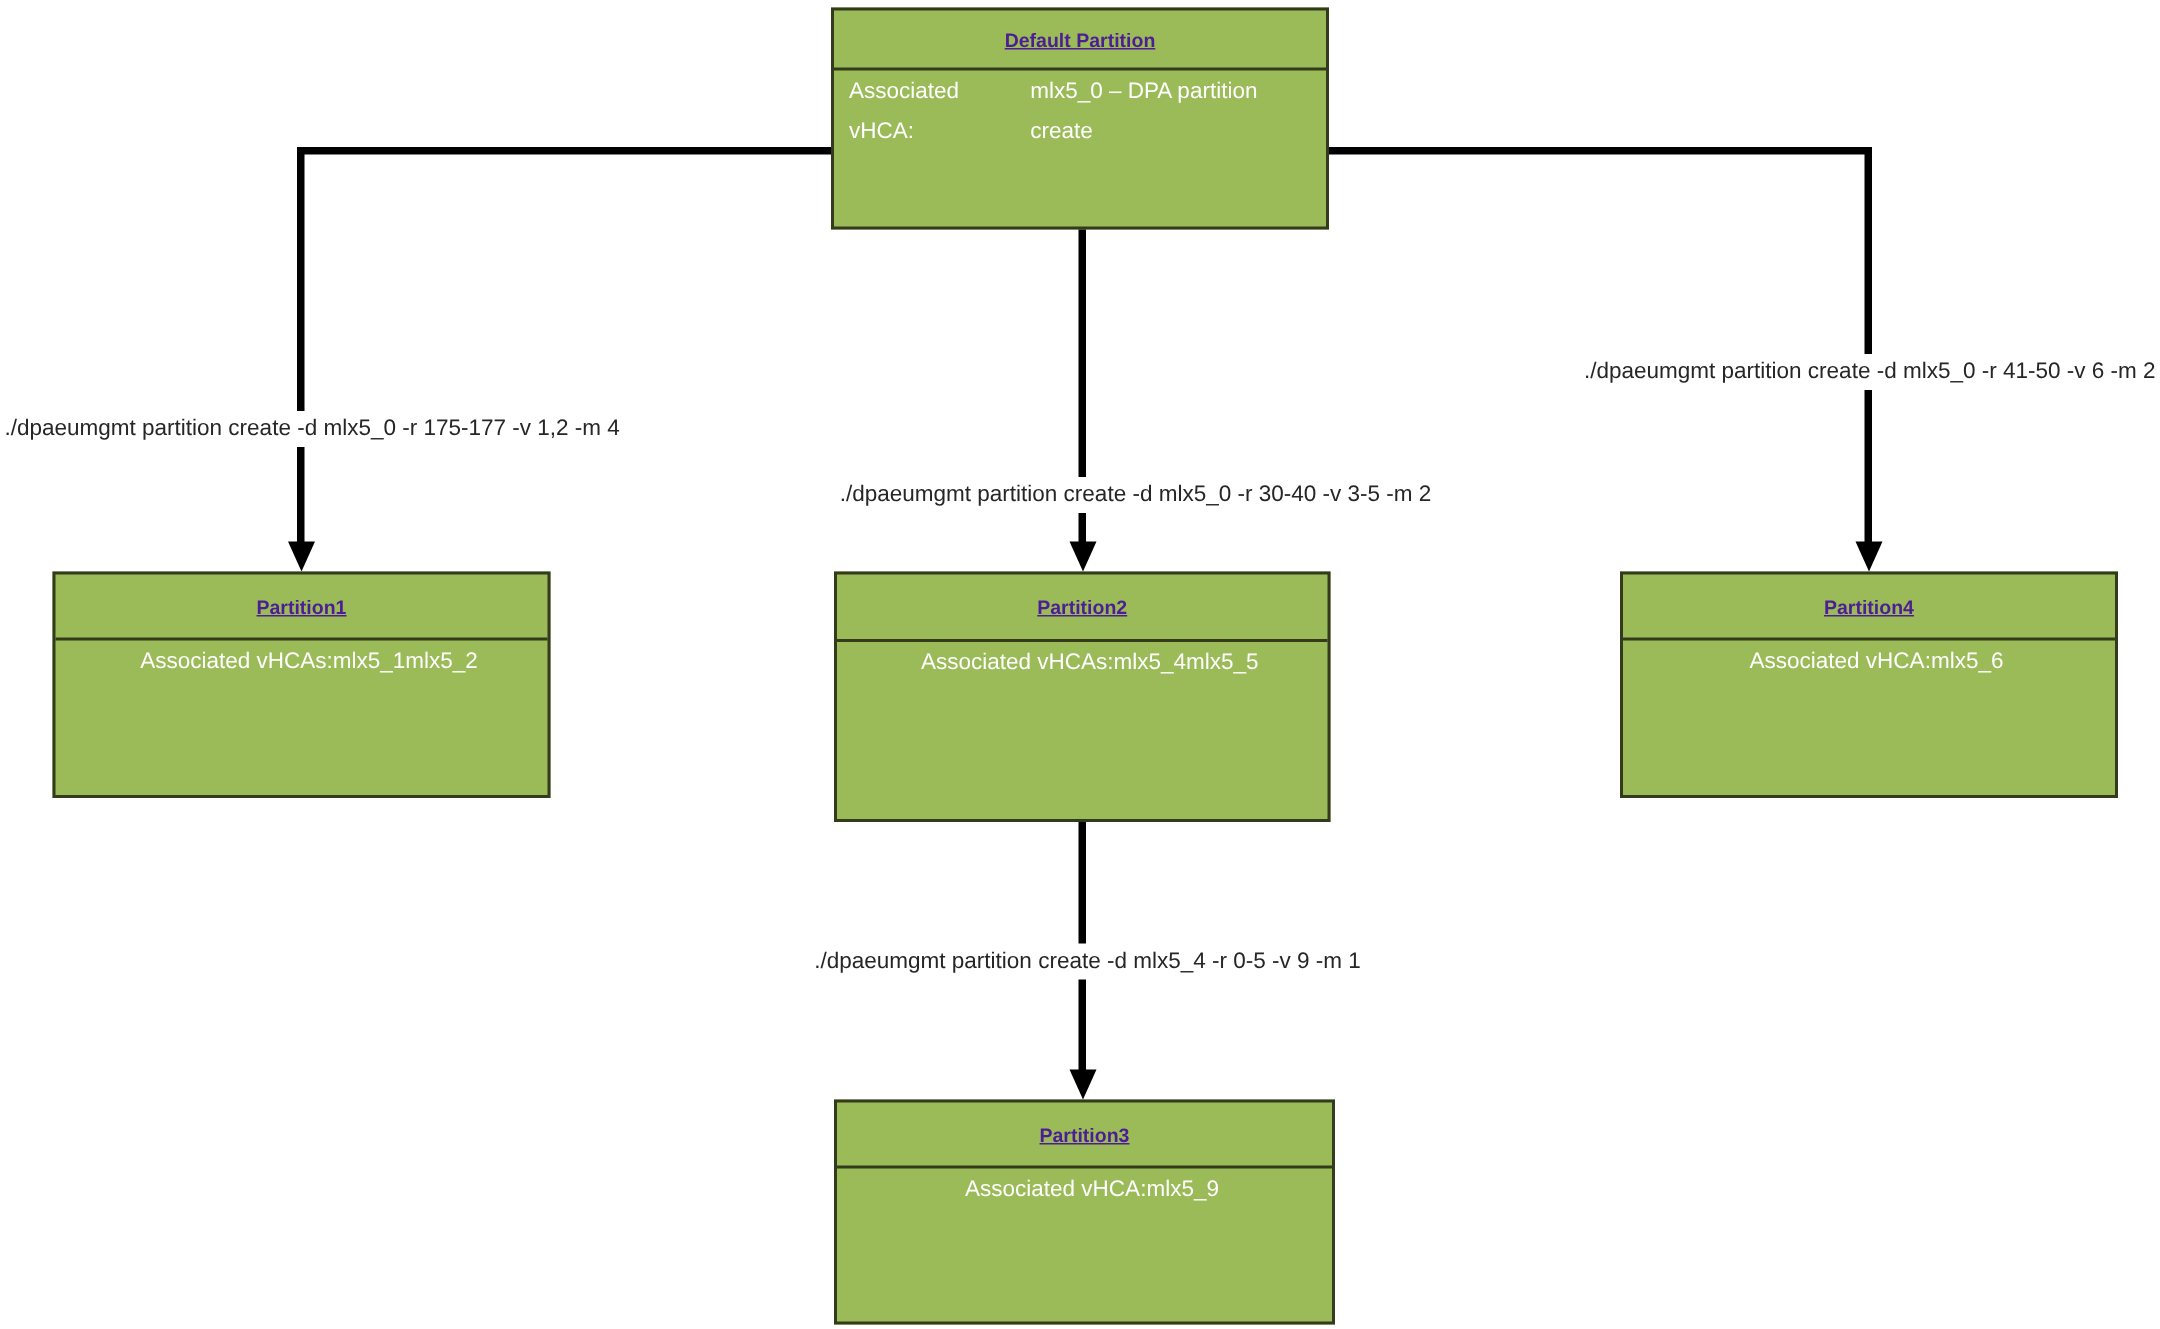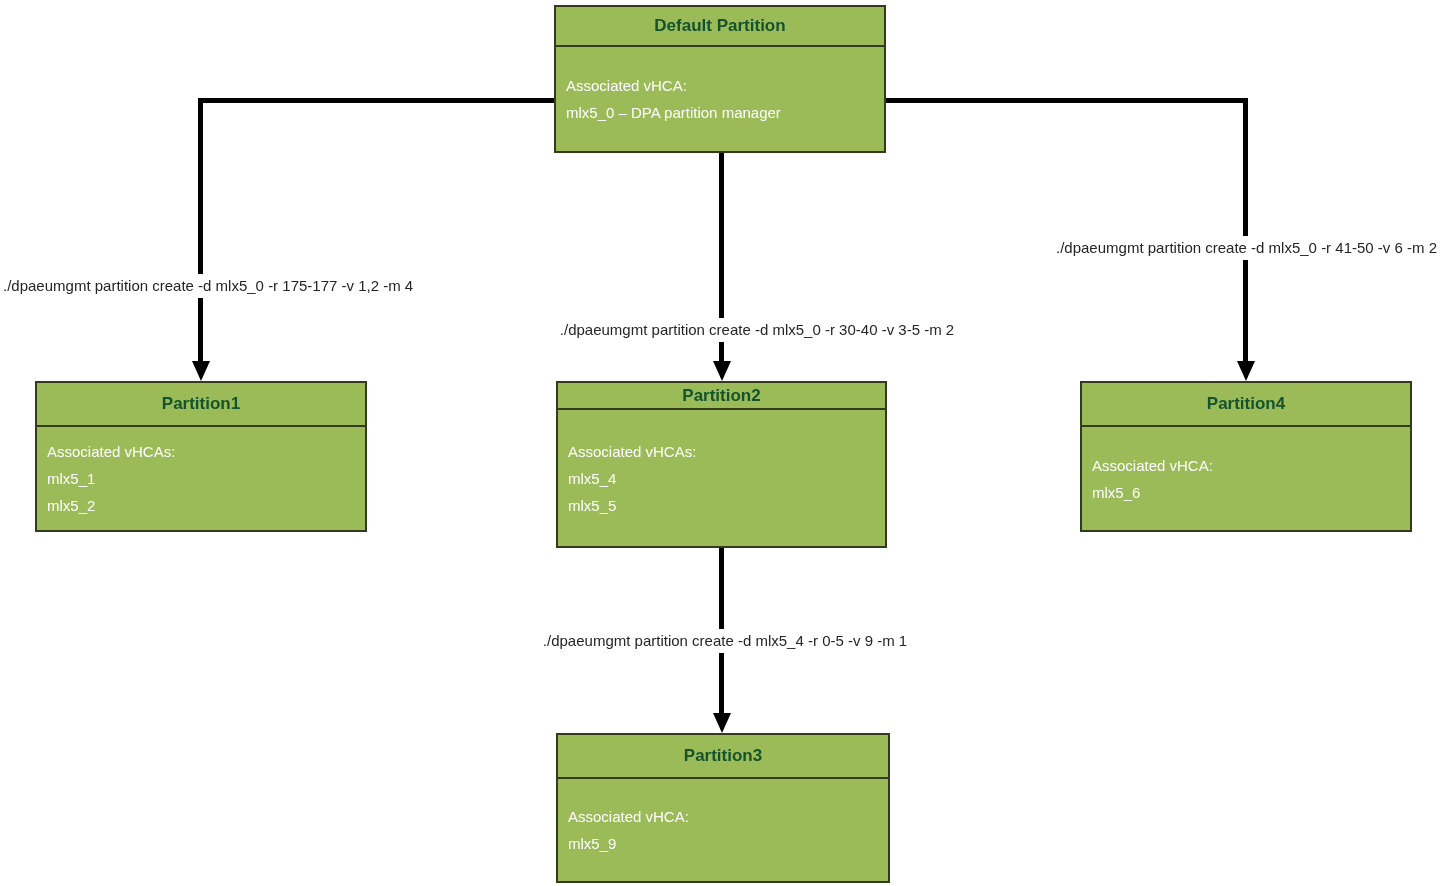--- a/index.html
+++ b/index.html
@@ -21,32 +21,33 @@
     box-sizing: border-box;
     background: #9bbb59;
     border: 2px solid #333b1c;
     display: flex;
     flex-direction: column;
   }
   .pbox .ptitle {
     box-sizing: border-box;
     flex: 0 0 auto;
     border-bottom: 2px solid #333b1c;
-    color: #14532d;
+    color: #4c1d95;
     font-weight: bold;
-    font-size: 17px;
+    font-size: 13px;
     display: flex;
     align-items: center;
     justify-content: center;
     text-align: center;
+    text-decoration: underline;
   }
   .pbox .pbody {
     flex: 1 1 auto;
     display: flex;
-    flex-direction: column;
+    flex-direction: row;
     justify-content: center;
     padding-left: 10px;
     color: #ffffff;
     font-size: 15px;
     line-height: 27px;
   }
   
   .cline {
     position: absolute;
     background: #000000;
@@ -94,35 +95,35 @@
   <div class="edge-label" style="left:721px; top:318px; transform:translateX(-50%);margin-left:36px;">./dpaeumgmt partition create -d mlx5_0 -r 30-40 -v 3-5 -m 2</div>
 
   <div class="edge-label" style="right:0px; top:236px;text-align:right;">./dpaeumgmt partition create -d mlx5_0 -r 41-50 -v 6 -m 2</div>
 
   <div class="edge-label" style="left:725px; top:629px; transform:translateX(-50%);">./dpaeumgmt partition create -d mlx5_4 -r 0-5 -v 9 -m 1</div>
 
   <div class="pbox" style="left:554px; top:5px; width:332px; height:148px;">
     <div class="ptitle" style="height:40px;">Default Partition</div>
     <div class="pbody">
       <div>Associated vHCA:</div>
-      <div>mlx5_0 – DPA partition manager</div>
+      <div>mlx5_0 – DPA partition create</div>
     </div>
   </div>
 
   <div class="pbox" style="left:35px; top:381px; width:332px; height:151px;">
     <div class="ptitle" style="height:44px;">Partition1</div>
     <div class="pbody">
       <div>Associated vHCAs:</div>
       <div>mlx5_1</div>
       <div>mlx5_2</div>
     </div>
   </div>
 
   <div class="pbox" style="left:556px; top:381px; width:331px; height:167px;">
-    <div class="ptitle" style="height:27px;">Partition2</div>
+    <div class="ptitle" style="height:45px;">Partition2</div>
     <div class="pbody">
       <div>Associated vHCAs:</div>
       <div>mlx5_4</div>
       <div>mlx5_5</div>
     </div>
   </div>
 
   <div class="pbox" style="left:1080px; top:381px; width:332px; height:151px;">
     <div class="ptitle" style="height:44px;">Partition4</div>
     <div class="pbody">

